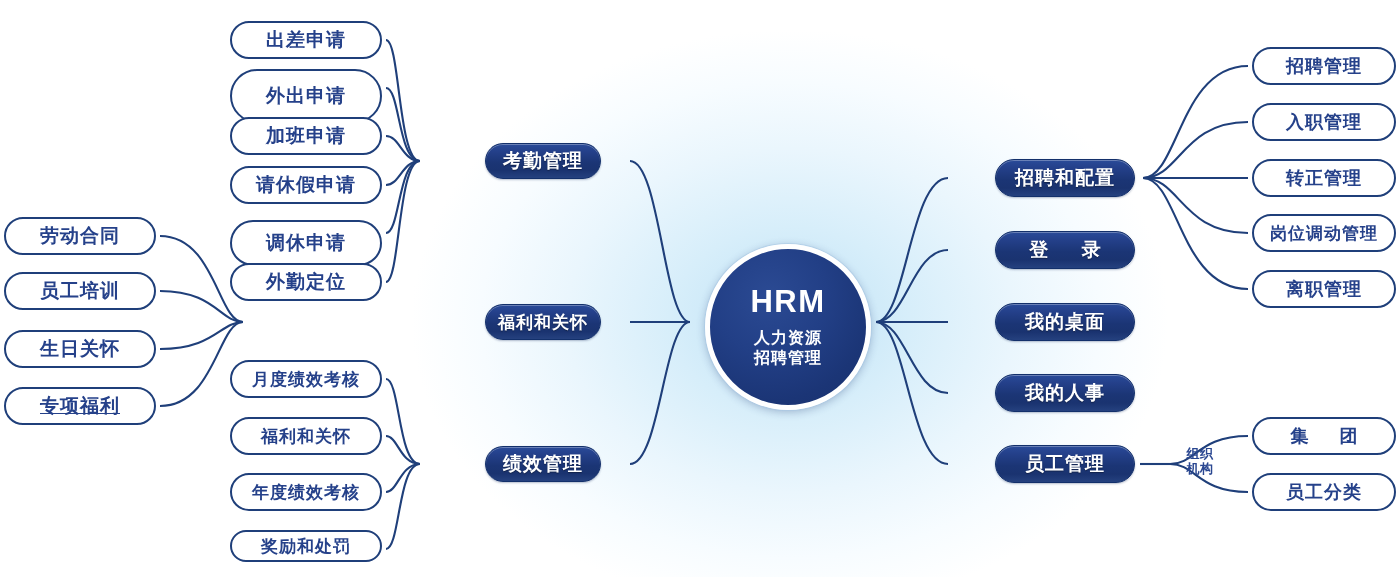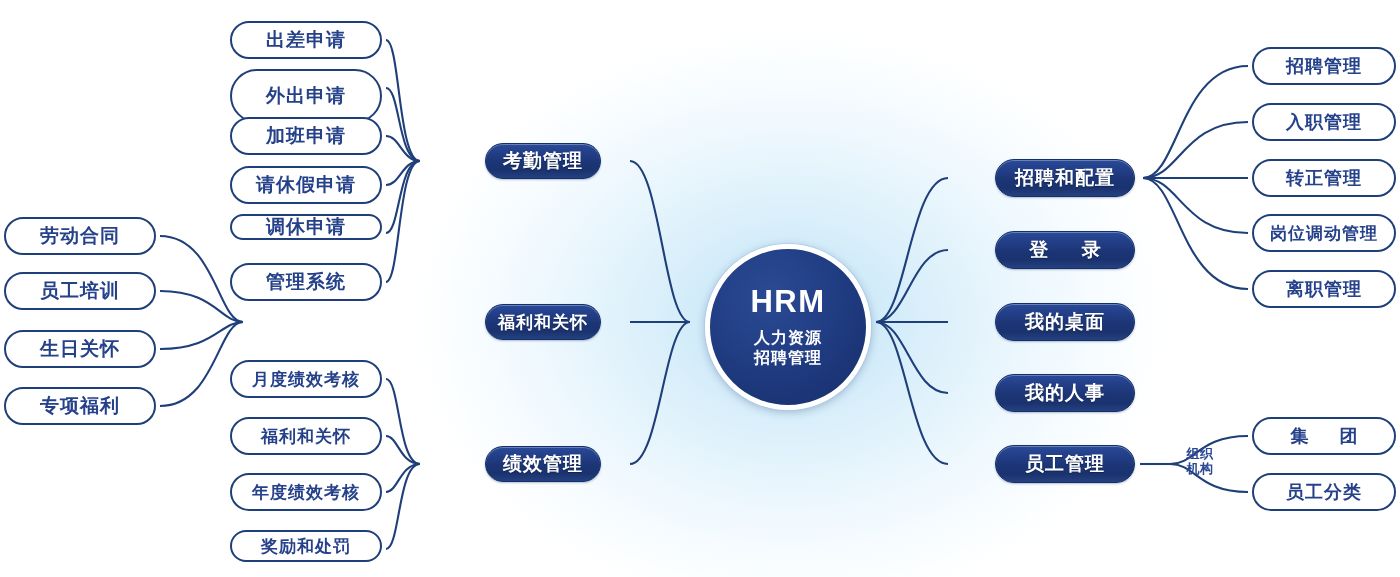--- a/index.html
+++ b/index.html
@@ -108,27 +108,27 @@
   </div>
 
   <div class="pill fill" style="left:485px;top:143px;width:116px;height:36px;">考勤管理</div>
   <div class="pill fill" style="left:485px;top:304px;width:116px;height:36px;font-size:17px;">福利和关怀</div>
   <div class="pill fill" style="left:485px;top:446px;width:116px;height:36px;">绩效管理</div>
 
   <div class="pill out" style="left:230px;top:21px;width:152px;height:38px;">出差申请</div>
   <div class="pill out" style="left:230px;top:69px;width:152px;height:54px;">外出申请</div>
   <div class="pill out" style="left:230px;top:117px;width:152px;height:38px;">加班申请</div>
   <div class="pill out" style="left:230px;top:166px;width:152px;height:38px;">请休假申请</div>
-  <div class="pill out" style="left:230px;top:214px;width:152px;height:26px;">调休申请</div>
-  <div class="pill out" style="left:230px;top:263px;width:152px;height:38px;">管理系统</div>
+  <div class="pill out" style="left:230px;top:220px;width:152px;height:46px;">调休申请</div>
+  <div class="pill out" style="left:230px;top:263px;width:152px;height:38px;">外勤定位</div>
 
   <div class="pill out" style="left:4px;top:217px;width:152px;height:38px;">劳动合同</div>
   <div class="pill out" style="left:4px;top:272px;width:152px;height:38px;">员工培训</div>
   <div class="pill out" style="left:4px;top:330px;width:152px;height:38px;">生日关怀</div>
-  <div class="pill out" style="left:4px;top:387px;width:152px;height:38px;">专项福利</div>
+  <div class="pill out" style="left:4px;top:387px;width:152px;height:38px;text-decoration:underline;">专项福利</div>
 
   <div class="pill out" style="left:230px;top:360px;width:152px;height:38px;font-size:17px;">月度绩效考核</div>
   <div class="pill out" style="left:230px;top:417px;width:152px;height:38px;font-size:17px;">福利和关怀</div>
   <div class="pill out" style="left:230px;top:473px;width:152px;height:38px;font-size:17px;">年度绩效考核</div>
   <div class="pill out" style="left:230px;top:530px;width:152px;height:32px;font-size:17px;text-align:right;">奖励和处罚</div>
 
   <div class="pill fill" style="left:995px;top:159px;width:140px;height:38px;">招聘和配置</div>
   <div class="pill fill wide-space" style="left:995px;top:231px;width:140px;height:38px;">登  录</div>
   <div class="pill fill" style="left:995px;top:303px;width:140px;height:38px;">我的桌面</div>
   <div class="pill fill" style="left:995px;top:374px;width:140px;height:38px;">我的人事</div>

